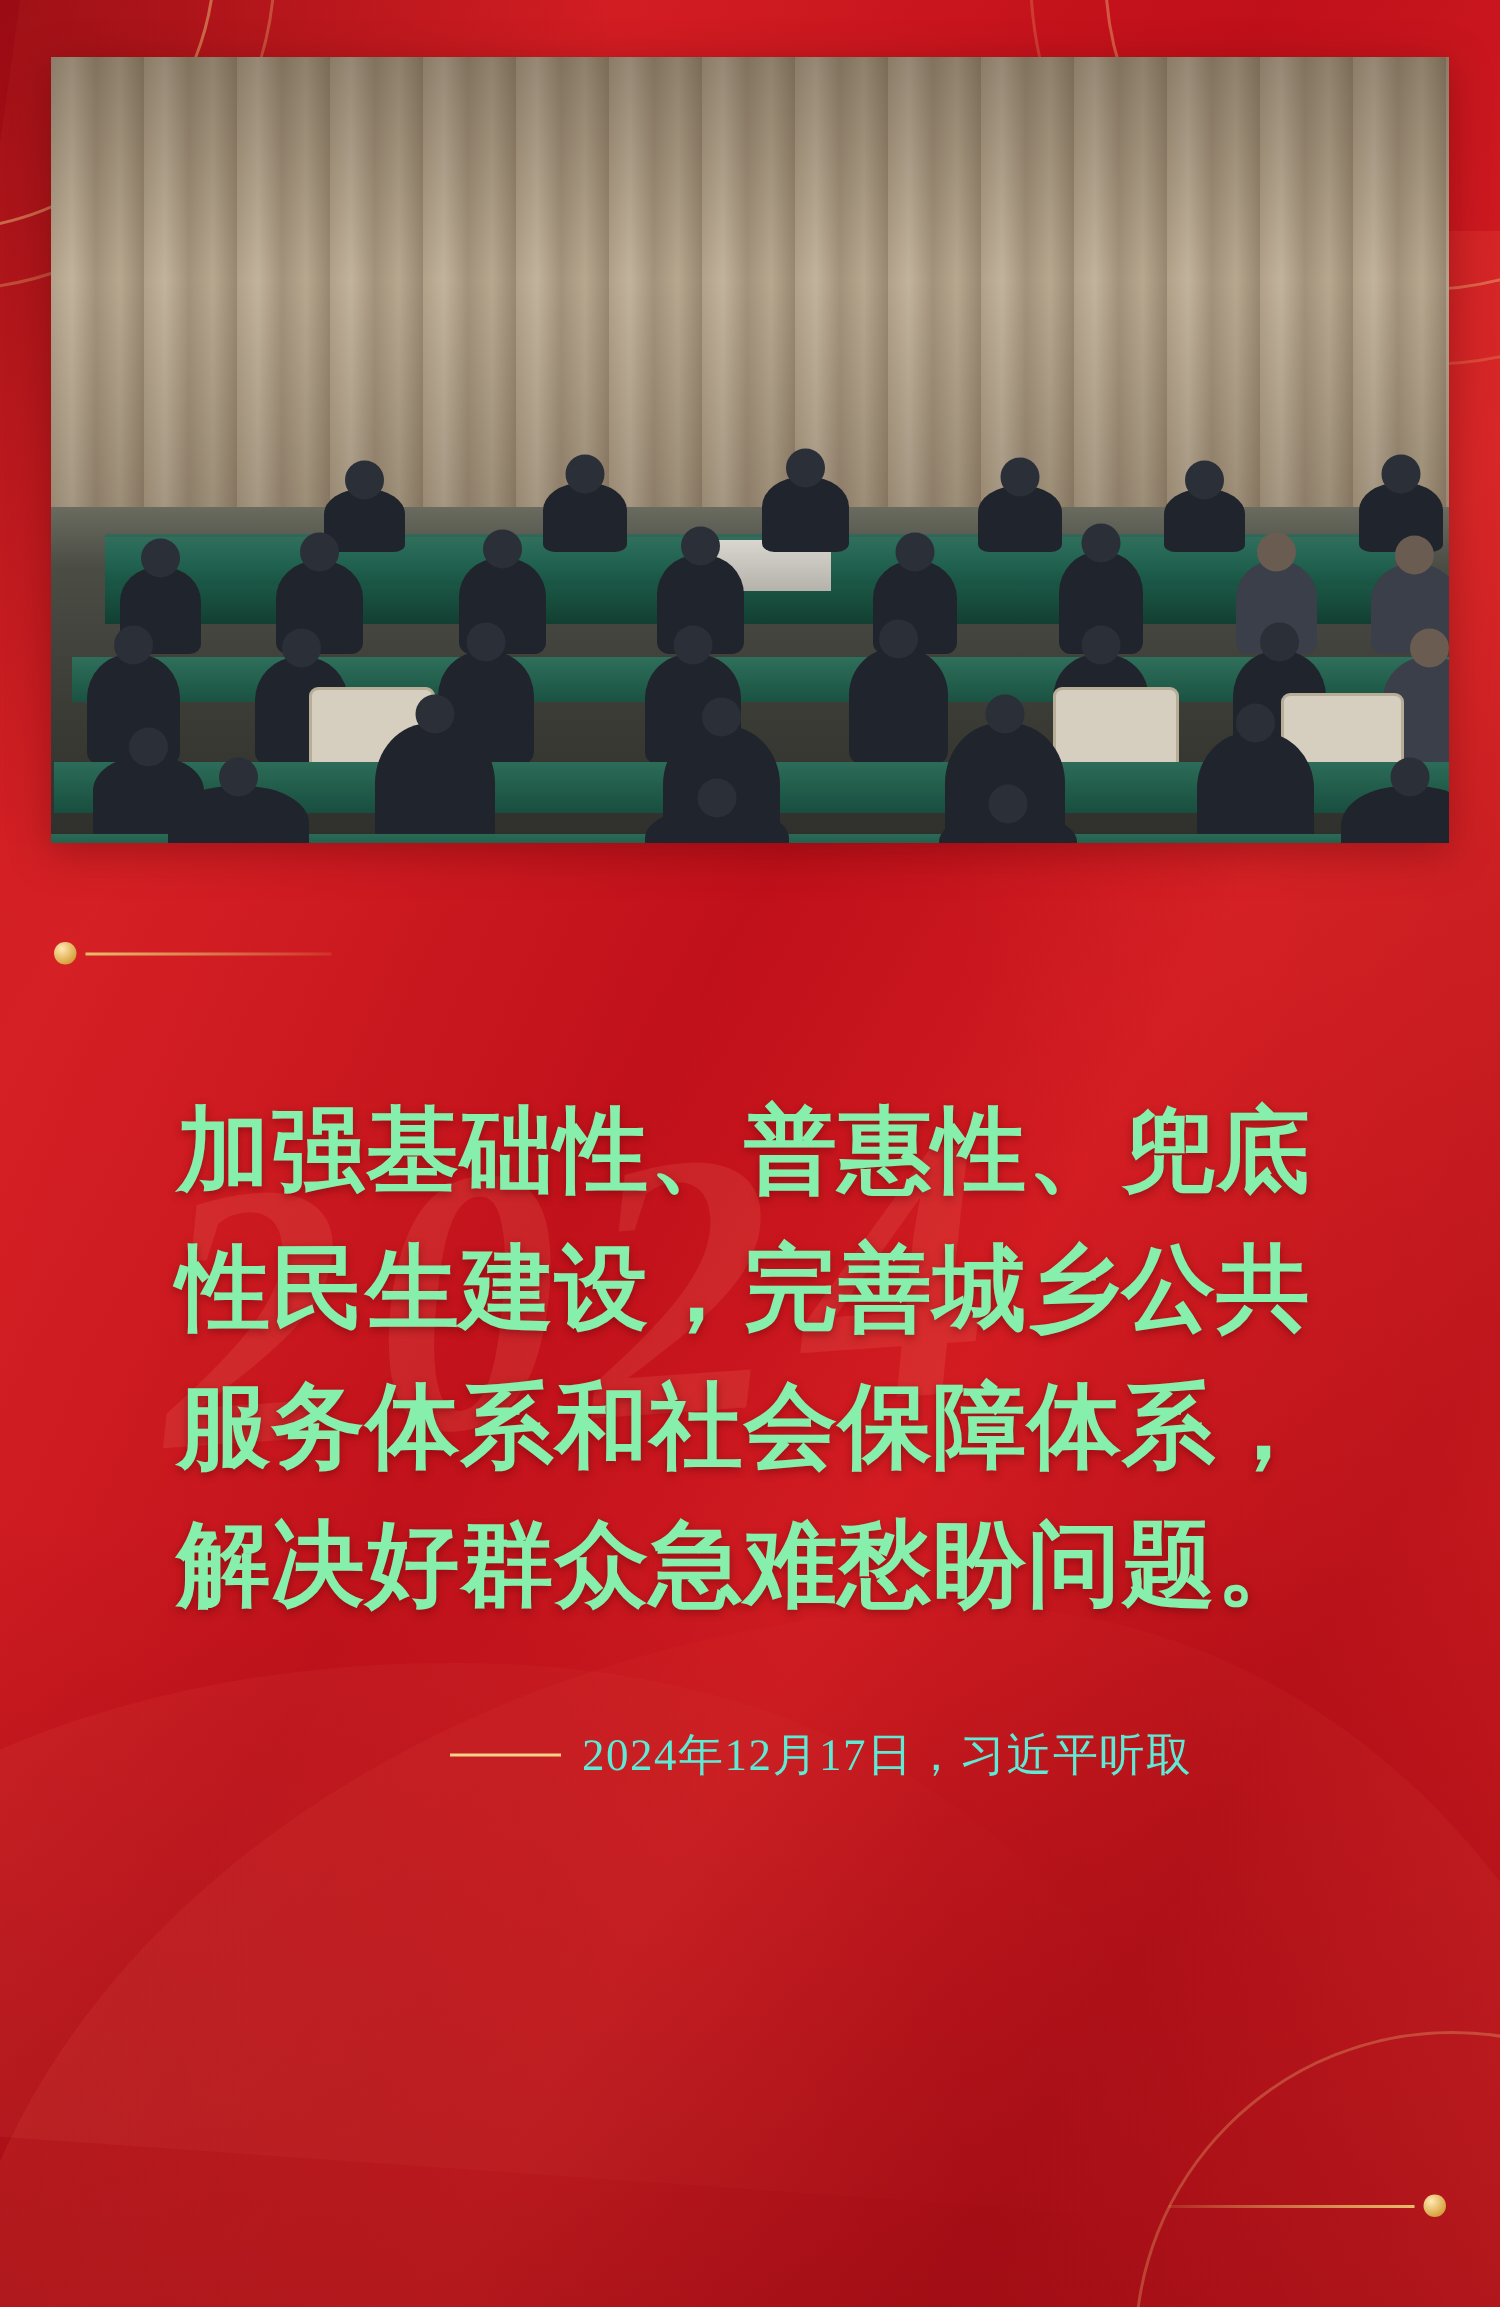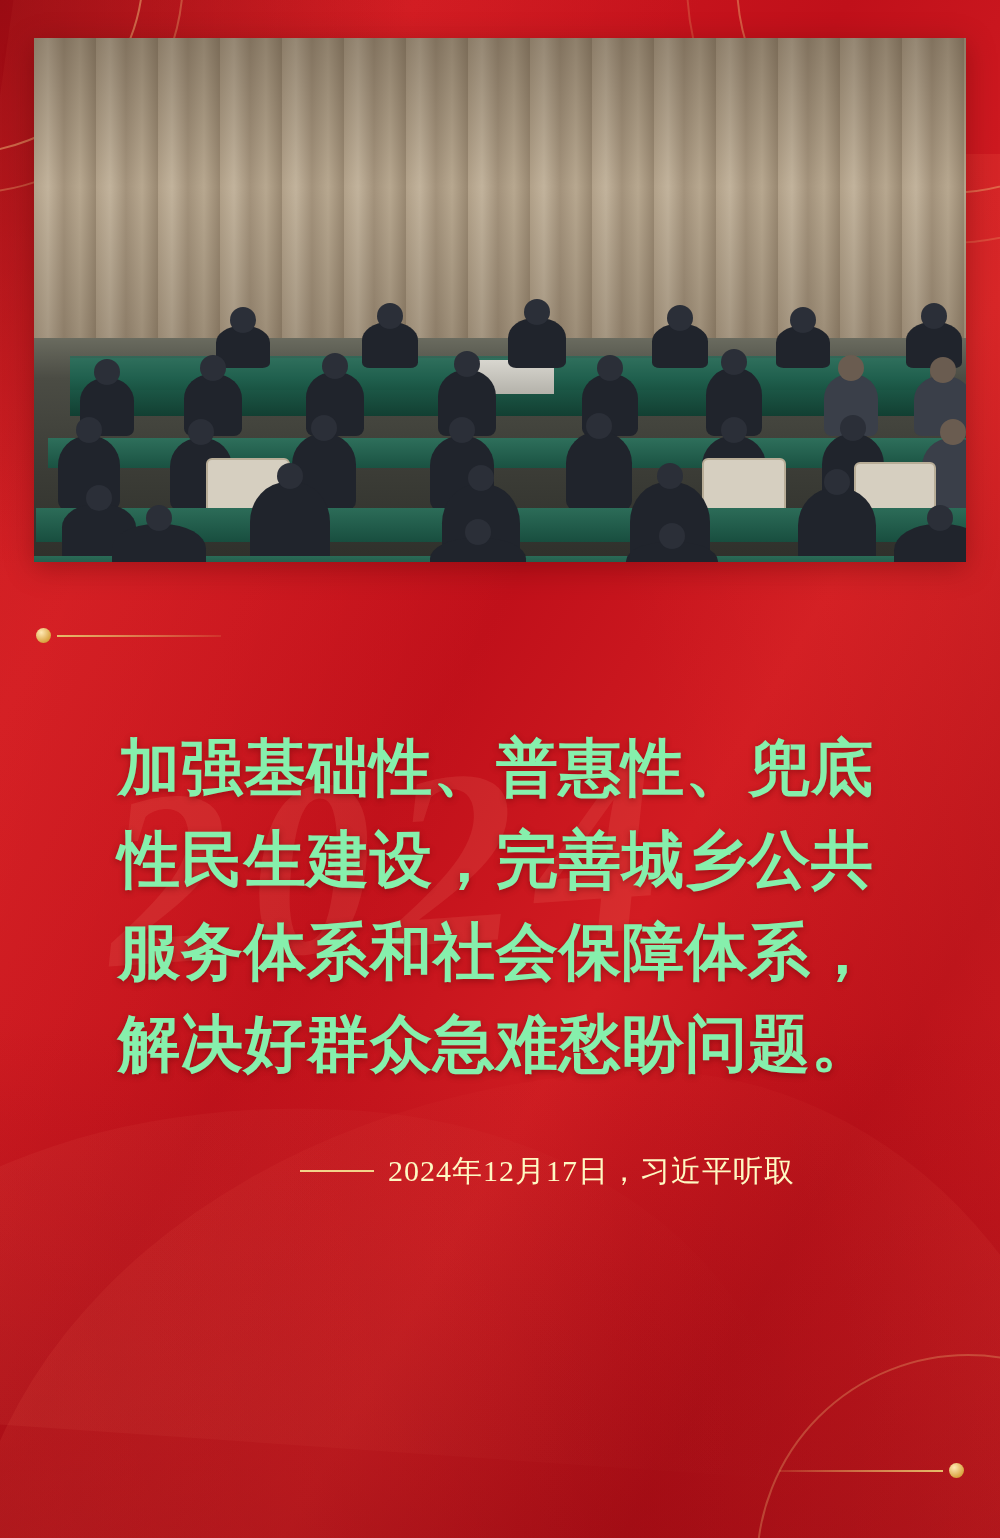--- a/index.html
+++ b/index.html
@@ -239,21 +239,21 @@
     text-shadow: 0 2px 6px rgba(90,0,6,0.45);
   }
 
   
   .attrib {
     position: absolute;
     left: 300px;
     top: 1140px;
     width: 604px;
     text-align: left;
-    color: #fef9c3;
+    color: #5eead4;
     font-family: "Liberation Serif", "DejaVu Serif", serif;
     font-size: 30px;
     line-height: 62px;
     letter-spacing: 1px;
   }
   .attrib .dash {
     display: inline-block;
     width: 74px;
     height: 2px;
     background: #f3d38a;

